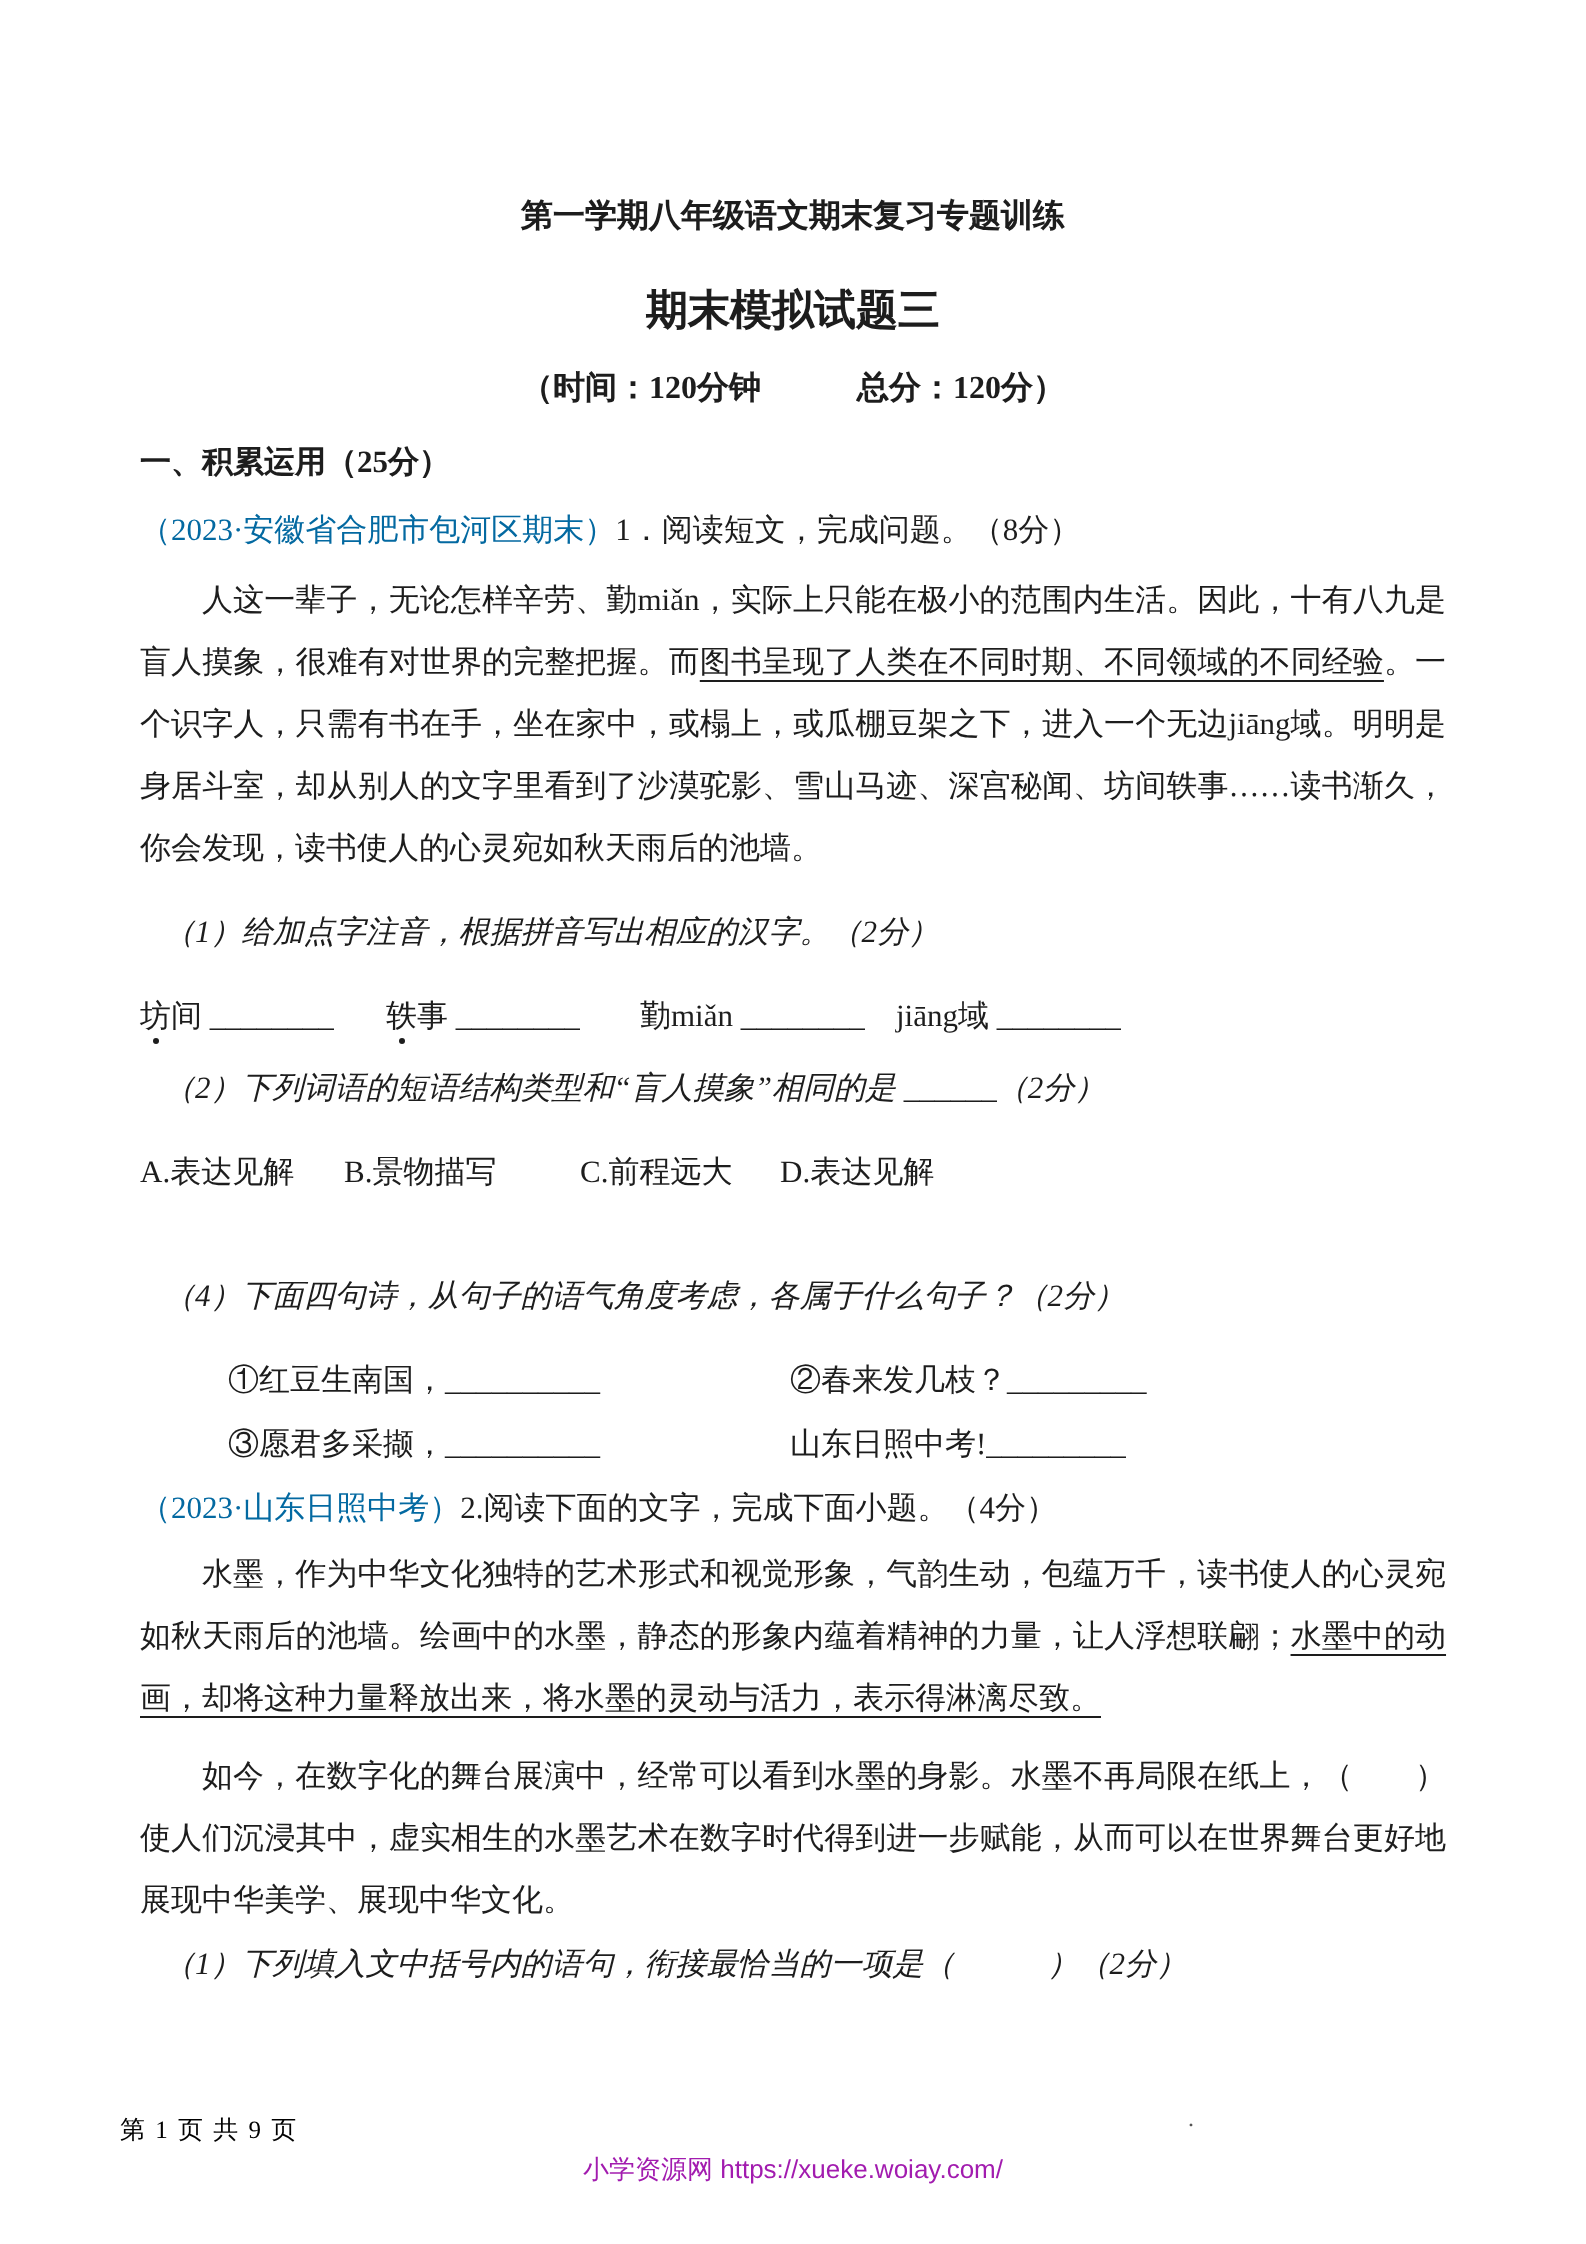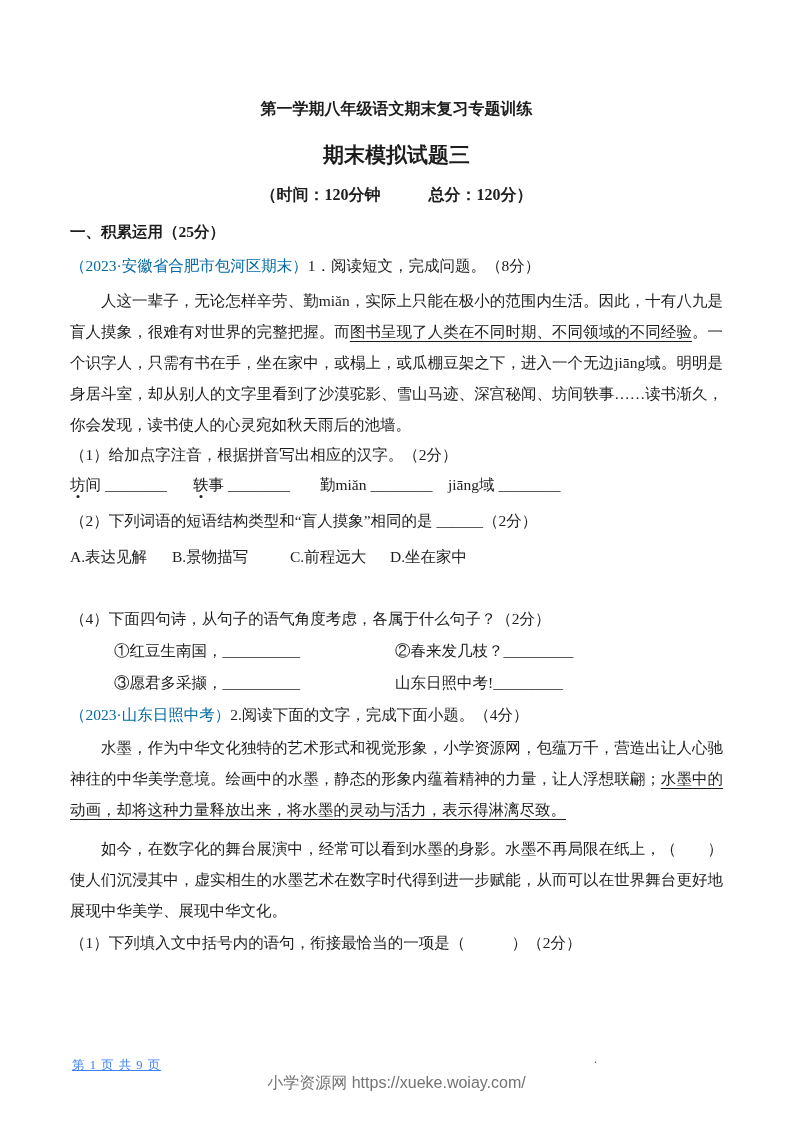--- a/index.html
+++ b/index.html
@@ -47,21 +47,21 @@
     line-height: 30px;
   }
   .red { color: #0369a1; }
   .passage {
     margin: 4px 0 0 0;
     line-height: 31px;
     text-indent: 2em;
     text-align: justify;
   }
   .ul { text-decoration: underline; text-underline-offset: 4px; text-decoration-thickness: 1px; }
-  .stem { margin: 0; line-height: 30px; }
+  .stem { margin: 12px; line-height: 30px; font-style: italic; }
   .stem.mt6 { margin-top: 6px; }
   .stem.mt4 { margin-top: 4px; }
   .stem.gap-above { margin-top: 32px; }
   .blank-row { line-height: 30px; white-space: nowrap; }
   .blank-item { display: inline-block; }
   .blank-item.w1 { width: 123px; }
   .blank-item.w2 { width: 127px; }
   .blank-item.w3 { width: 128px; }
   .options-row { margin-top: 6px; line-height: 30px; white-space: nowrap; }
   .opt { display: inline-block; }
@@ -79,36 +79,35 @@
     left: 50%;
     transform: translateX(-50%);
     bottom: -5px;
     width: 3px;
     height: 3px;
     border-radius: 50%;
     background: #1d1d1d;
   }
   .footer-left {
     position: absolute;
-    left: 72px;
+    left: 60px;
     bottom: 48px;
     font-size: 12.5px;
-    color: #3b82f6;
+    color: #000000;
     letter-spacing: 1px;
-    text-decoration: underline;
   }
   .footer-watermark {
     position: absolute;
     left: 0;
     right: 0;
     bottom: 28px;
     text-align: center;
     font-family: "Liberation Sans", "DejaVu Sans", sans-serif;
-    font-size: 16px;
-    color: #737373;
+    font-size: 13px;
+    color: #a21caf;
   }
   .stray-dot {
     position: absolute;
     left: 594px;
     top: 1052px;
     font-size: 12px;
     color: #555555;
   }
 </style>
 </head>
@@ -128,36 +127,36 @@
 
   <p class="stem">（1）给加点字注音，根据拼音写出相应的汉字。（2分）</p>
 
   <div class="blank-row">
     <span class="blank-item w1"><span class="dot-under">坊</span><span>间</span> <span>________</span></span><span class="blank-item w2"><span class="dot-under">轶</span><span>事</span> <span>________</span></span><span class="blank-item w3"><span class="dot-under"></span><span>勤miǎn</span> <span>________</span></span><span class="blank-item"><span class="dot-under"></span><span>jiāng域</span> <span>________</span></span>
   </div>
 
   <p class="stem mt6">（2）下列词语的短语结构类型和“盲人摸象”相同的是 ______（2分）</p>
 
   <div class="options-row">
-    <span class="opt wa">A.表达见解</span><span class="opt wb">B.景物描写</span><span class="opt wc">C.前程远大</span><span class="opt">D.坐在家中</span>
+    <span class="opt wa">A.表达见解</span><span class="opt wb">B.景物描写</span><span class="opt wc">C.前程远大</span><span class="opt">D.表达见解</span>
   </div>
 
 
   <p class="stem gap-above">（4）下面四句诗，从句子的语气角度考虑，各属于什么句子？（2分）</p>
 
   <div class="two-col">
     <span class="cell c1">①红豆生南国，__________</span><span class="cell">②春来发几枝？_________</span>
   </div>
   <div class="two-col">
     <span class="cell c1">③愿君多采撷，__________</span><span class="cell">山东日照中考!_________</span>
   </div>
 
   <p class="lead" style="margin-top:2px;"><span class="red">（2023·山东日照中考）</span><span>2.阅读下面的文字，完成下面小题。（4分）</span></p>
 
-  <p class="passage" style="margin-top:2px;"><span>水墨，作为中华文化独特的艺术形式和视觉形象，小学资源网，包蕴万千，营造出让人心驰神往的中华美学意境。绘画中的水墨，静态的形象内蕴着精神的力量，让人浮想联翩；</span><span class="ul">水墨中的动画，却将这种力量释放出来，将水墨的灵动与活力，表示得淋漓尽致。</span></p>
+  <p class="passage" style="margin-top:2px;"><span>水墨，作为中华文化独特的艺术形式和视觉形象，气韵生动，包蕴万千，读书使人的心灵宛如秋天雨后的池墙。绘画中的水墨，静态的形象内蕴着精神的力量，让人浮想联翩；</span><span class="ul">水墨中的动画，却将这种力量释放出来，将水墨的灵动与活力，表示得淋漓尽致。</span></p>
 
   <p class="passage" style="margin-top:8px;">如今，在数字化的舞台展演中，经常可以看到水墨的身影。水墨不再局限在纸上，（　　）使人们沉浸其中，虚实相生的水墨艺术在数字时代得到进一步赋能，从而可以在世界舞台更好地展现中华美学、展现中华文化。</p>
 
   <p class="stem" style="margin-top:2px;">（1）下列填入文中括号内的语句，衔接最恰当的一项是（　　　）（2分）</p>
 
 
   <div class="footer-left">第 1 页 共 9 页</div>
   <div class="footer-watermark">小学资源网 https://xueke.woiay.com/</div>
   <div class="stray-dot">.</div>
 

